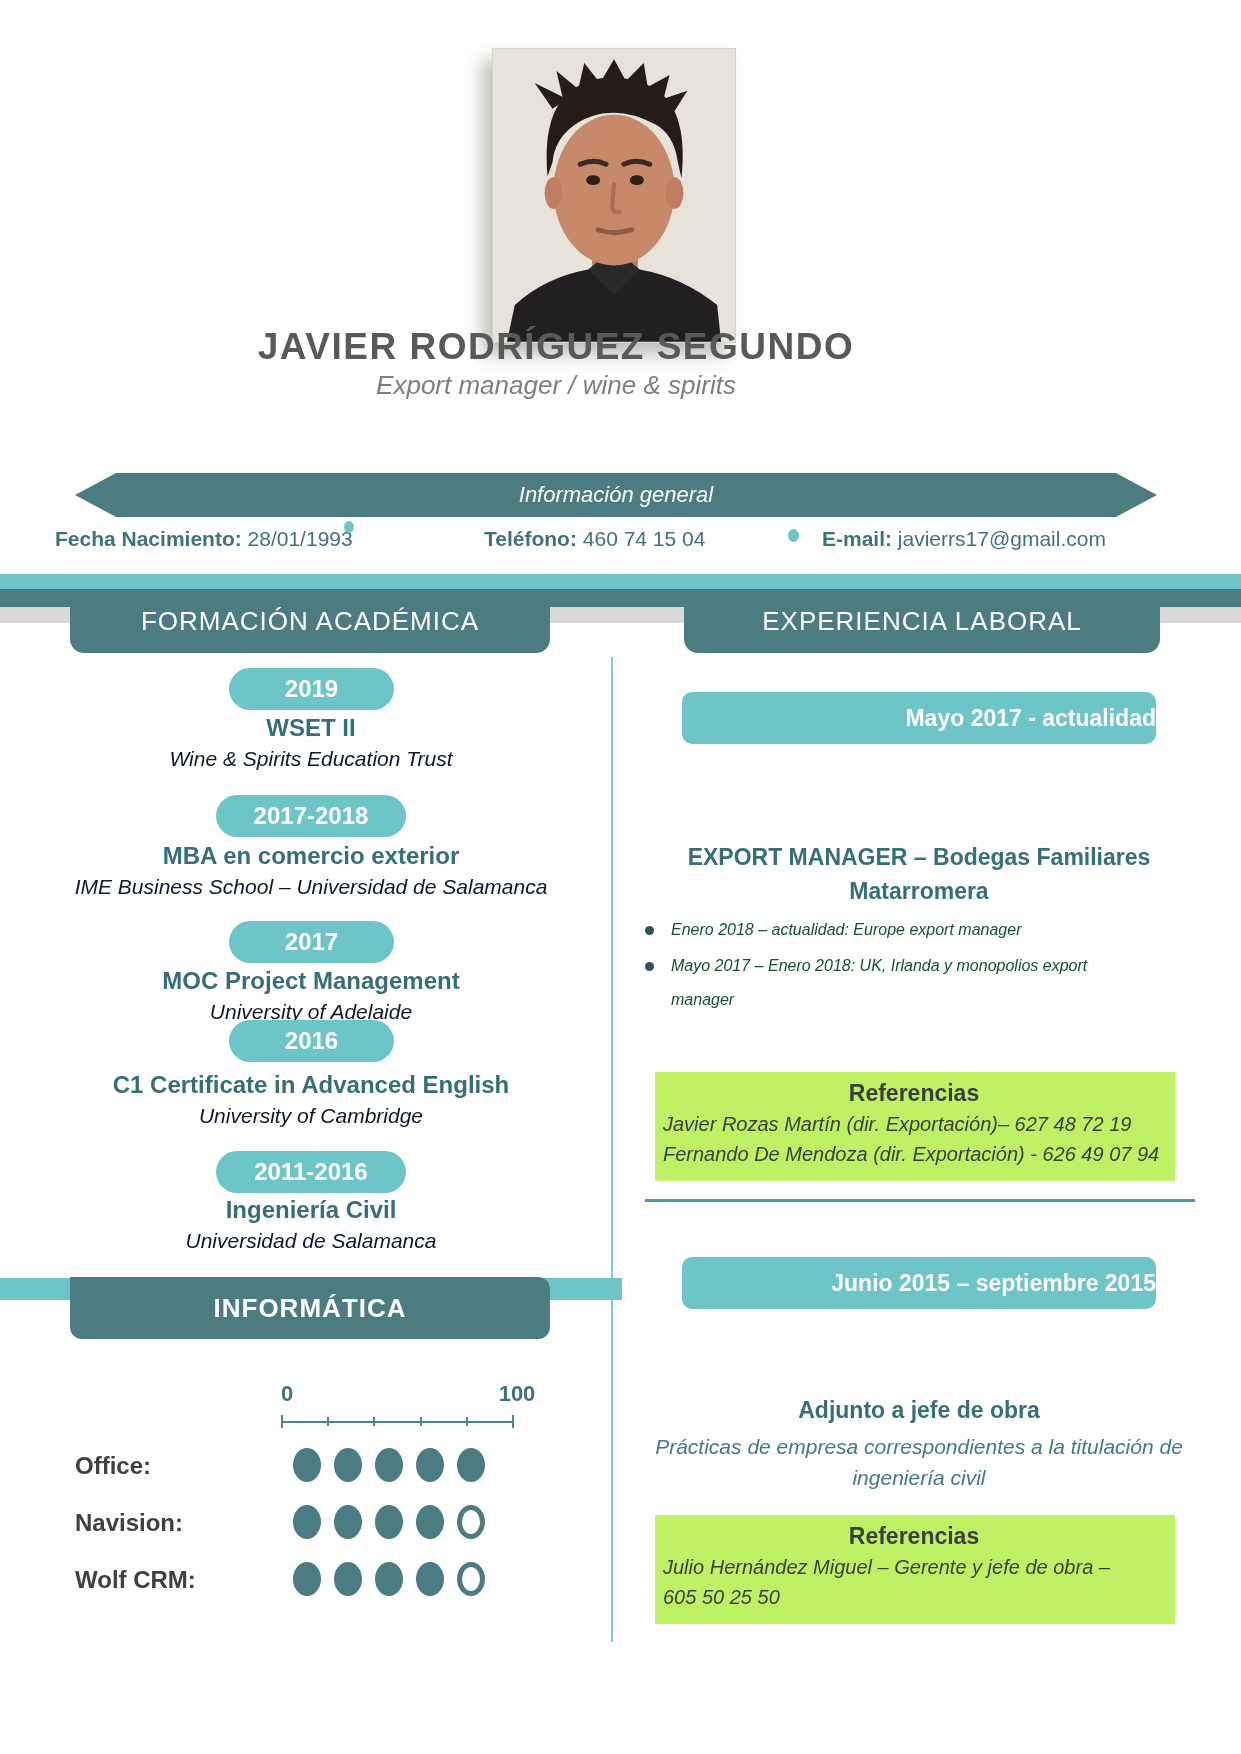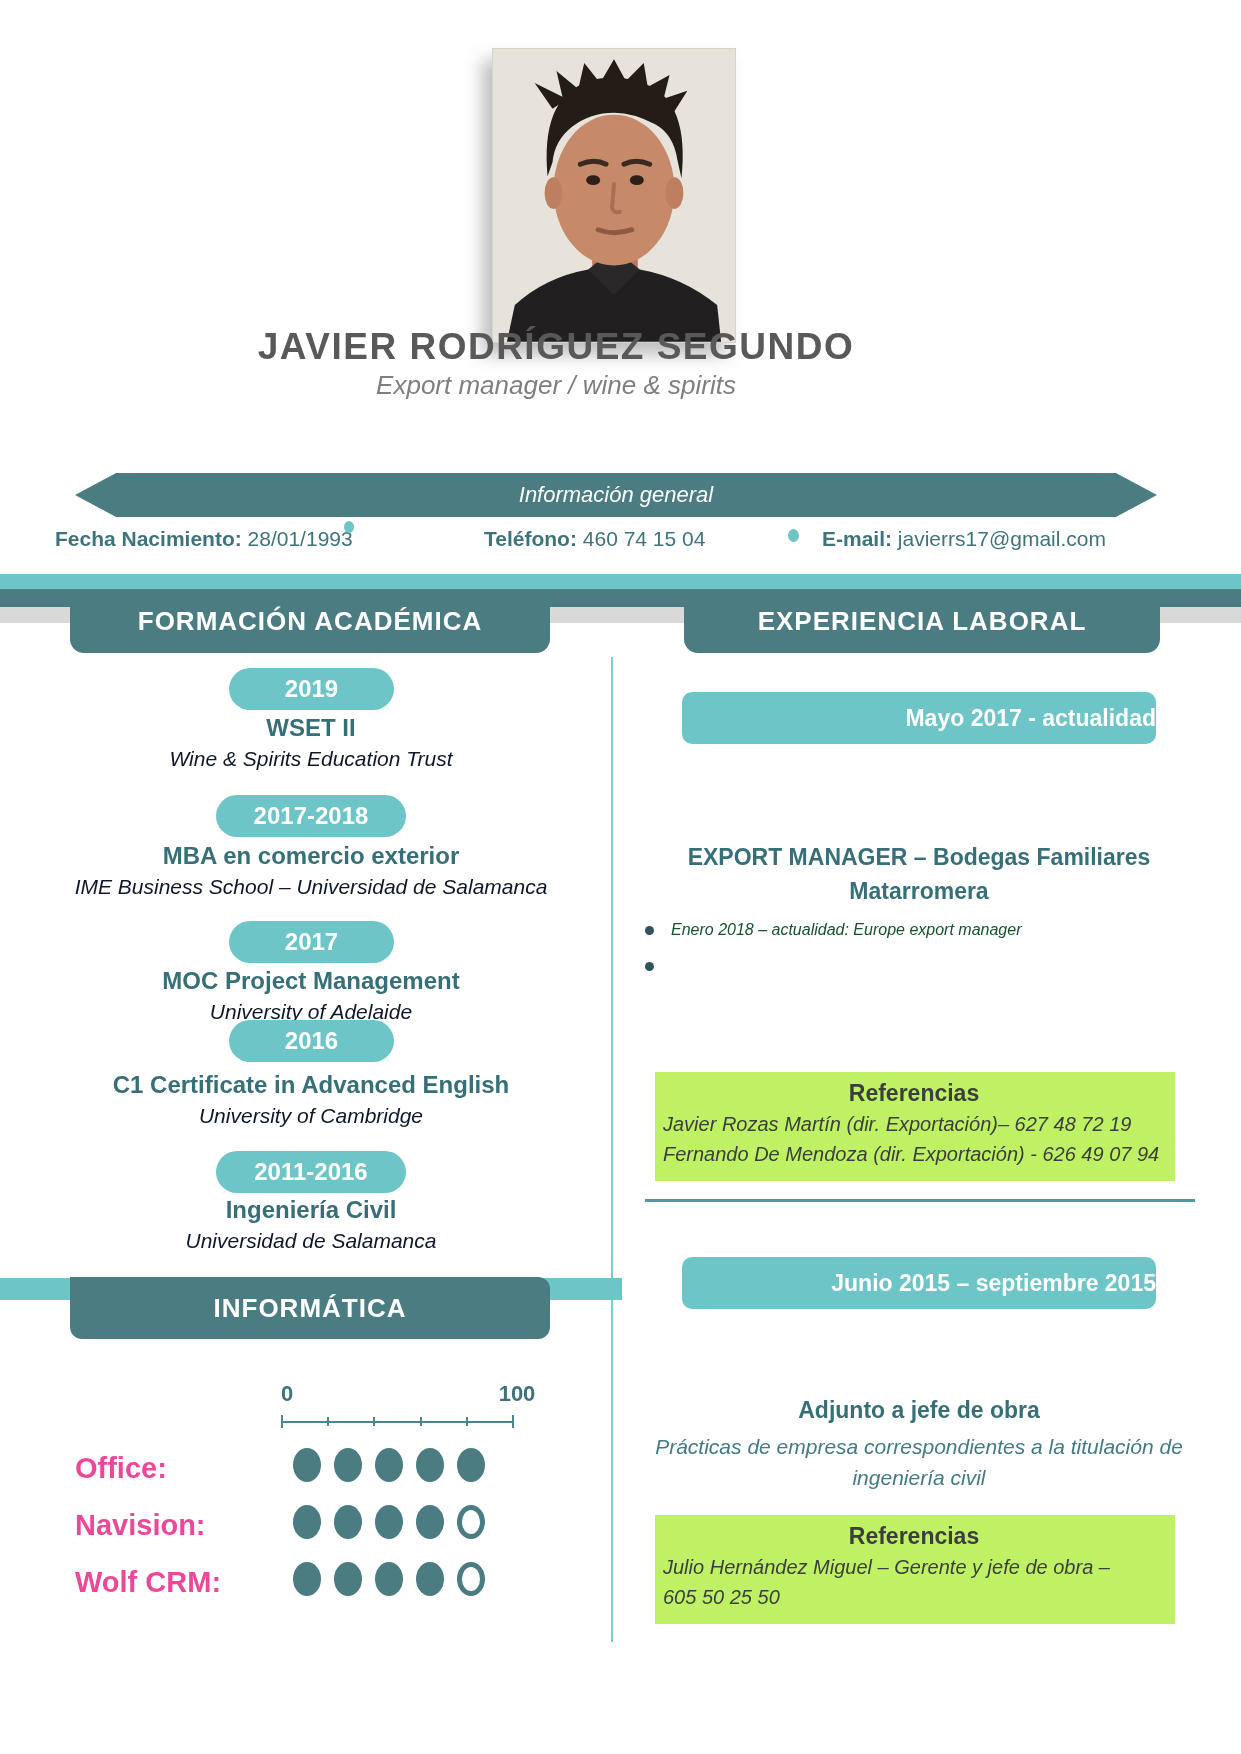--- a/index.html
+++ b/index.html
@@ -30,21 +30,21 @@
   .info-item b { font-weight:bold; }
   .accent-dot { position:absolute; background:#6ec5c7; border-radius:50%; }
 
   
   .band-light { position:absolute; left:0; top:574px; width:1241px; height:15px; background:#6ec5c7; }
   .band-dark  { position:absolute; left:0; top:589px; width:1241px; height:18px; background:#4a7c82; }
   .band-gray  { position:absolute; left:0; top:607px; width:1241px; height:16px; background:#d9d9d9; }
 
   .hdr { position:absolute; top:589px; height:64px; background:#4a7c82; color:#fff;
          border-radius:0 0 14px 14px; text-align:center; line-height:64px;
-         font-size:26px; font-weight:bold; letter-spacing:1px; z-index:3; }
+         font-size:26px; font-weight:normal; letter-spacing:1px; z-index:3; }
   .hdr-left  { left:70px;  width:480px; }
   .hdr-right { left:684px; width:476px; }
 
   
   .vdivider { position:absolute; left:611px; top:657px; width:2px; height:985px; background:#7fcdd0; }
 
   
   .pill { position:absolute; height:42px; background:#6ec5c7; border-radius:21px;
           color:#fff; font-size:24px; font-weight:bold; text-align:center; line-height:42px; z-index:2; }
   .pill-sm { left:229px; width:165px; }
@@ -58,21 +58,21 @@
   .info-bar { position:absolute; left:0; top:1278px; width:622px; height:22px; background:#6ec5c7; z-index:2; }
   .info-box { position:absolute; left:70px; top:1277px; width:480px; height:62px; background:#4a7c82;
           border-radius:0 12px 12px 12px; color:#fff; text-align:center; line-height:62px;
           font-size:26px; font-weight:bold; letter-spacing:1px; z-index:3; }
   .scale-label { position:absolute; top:1381px; width:60px; text-align:center;
           font-size:22px; font-weight:bold; color:#3e737c; }
   .ruler { position:absolute; left:281px; top:1413px; width:233px; height:16px; }
   .ruler .line { position:absolute; left:0; top:8px; width:233px; height:2px; background:#4b858d; }
   .ruler .tick { position:absolute; top:4px; width:2px; height:9px; background:#4b858d; }
   .ruler .tick.end { top:2px; height:13px; }
-  .skill-label { position:absolute; left:75px; width:210px; font-size:29px; font-weight:bold; color:#ec4899; }
+  .skill-label { position:absolute; left:75px; width:210px; font-size:24px; font-weight:bold; color:#404040; }
   .dots-row { position:absolute; left:293px; display:flex; gap:13px; }
   .dot { display:inline-block; width:28px; height:34px; border-radius:50%; }
   .dot.filled { background:#4a7c82; }
   .dot.empty  { background:#fff; border:5px solid #4a7c82; }
 
   
   .job-banner { position:absolute; left:682px; width:474px; height:52px; background:#6ec5c7;
           border-radius:10px; color:#fff; text-align:right; line-height:52px;
           font-size:23px; font-weight:bold; z-index:2; }
   .job-title { position:absolute; left:669px; width:500px; text-align:center;
@@ -208,20 +208,21 @@
   <div class="job-banner" style="top:692px;">Mayo 2017 - actualidad</div>
   <div class="job-title" style="top:840px;">EXPORT MANAGER – Bodegas Familiares Matarromera</div>
 
   <div class="bullets">
     <div class="bullet-row">
       <span class="bullet-dot"></span>
       <span class="bullet-text">Enero 2018 – actualidad: Europe export manager</span>
     </div>
     <div class="bullet-row">
       <span class="bullet-dot"></span>
+      <span class="bullet-text">Mayo 2017 – Enero 2018: UK, Irlanda y monopolios export manager</span>
     </div>
   </div>
 
   <div class="ref-box" style="top:1072px;">
     <div class="ref-hdr">Referencias</div>
     <div class="ref-line">Javier Rozas Martín (dir. Exportación)– 627 48 72 19</div>
     <div class="ref-line">Fernando De Mendoza (dir. Exportación) - 626 49 07 94</div>
   </div>
 
   <div class="hr-teal"></div>

